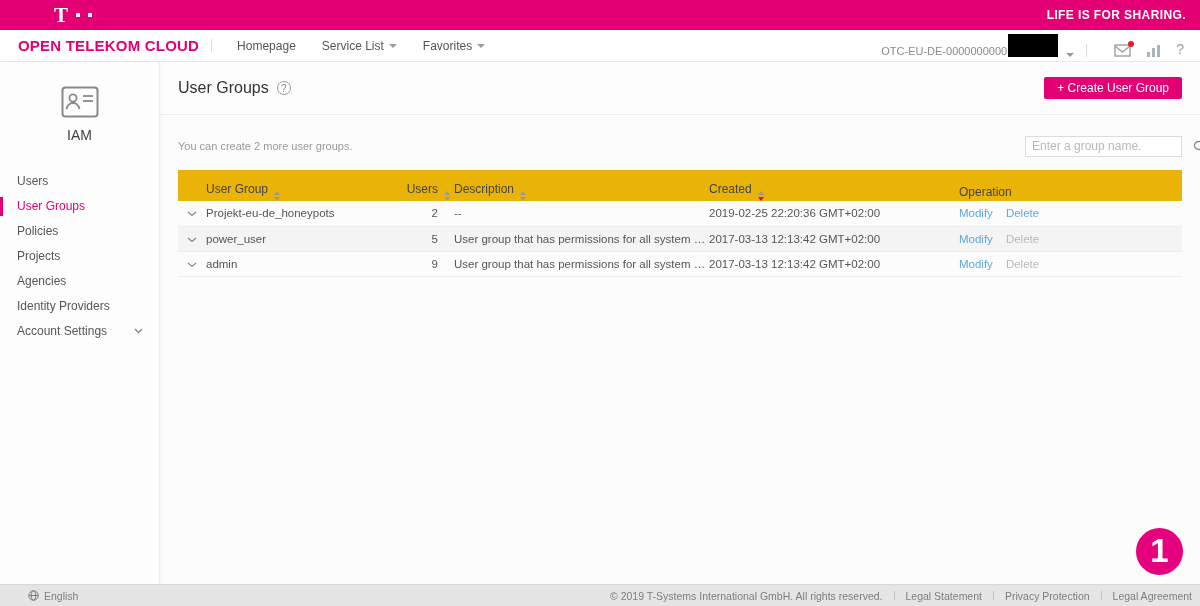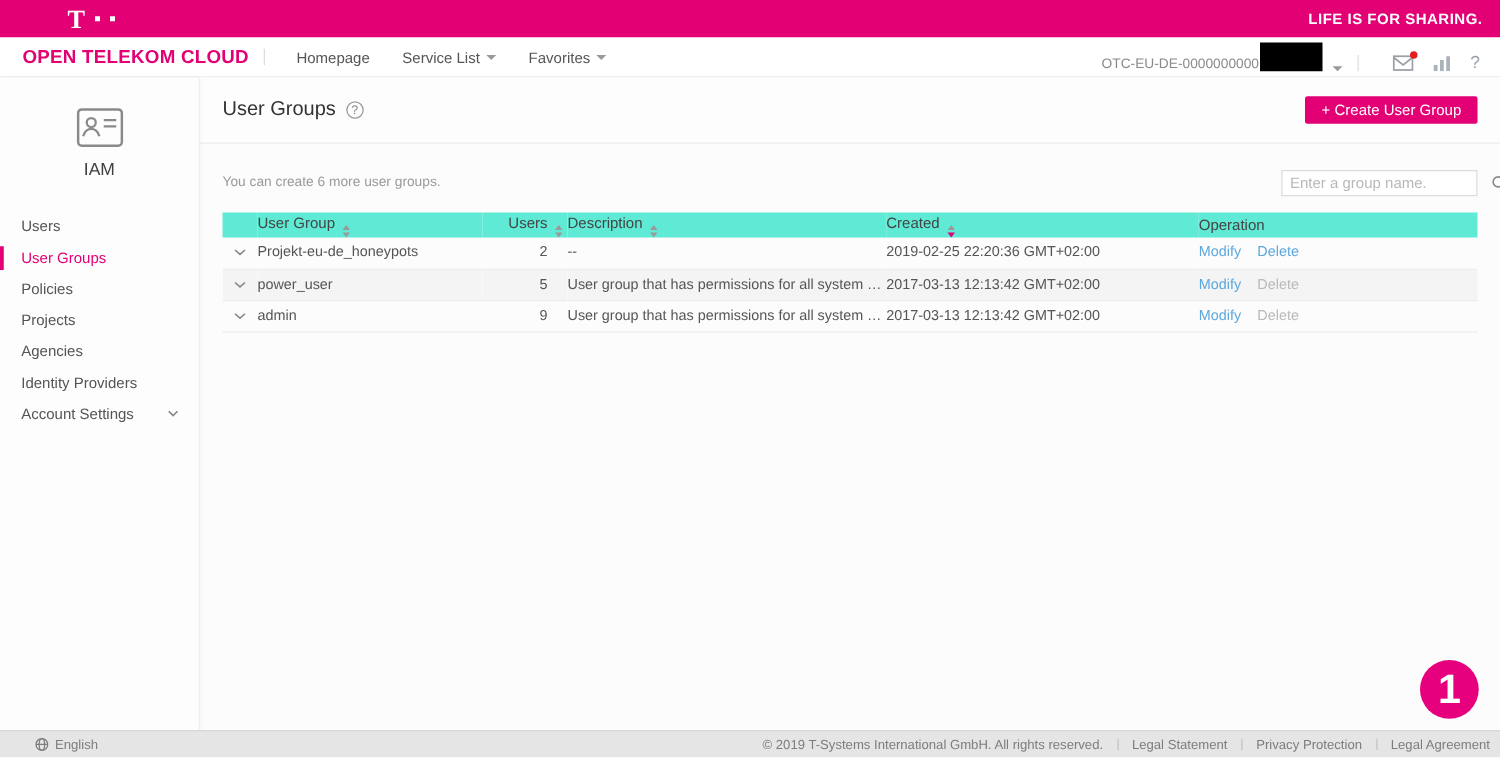--- a/index.html
+++ b/index.html
@@ -47,21 +47,21 @@
   .content { padding:0 18px; }
   .toolbar { display:flex; align-items:center; margin-top:20px; height:22px; }
   .quota-hint { font-size:11px; color:#9a9a9a; }
   .search-box { margin-left:auto; position:relative; width:157px; height:21px; border:1px solid #dcdcdc; background:#fff; display:flex; align-items:center; }
   .search-box input { border:none; outline:none; flex:1; height:17px; font-size:12px; padding:0 6px; color:#555; font-family:Liberation Sans, sans-serif; background:transparent; }
   .search-box input::placeholder { color:#b8b8b8; }
   .search-glyph { margin-right:5px; cursor:pointer; display:flex; }
 
   
   table.grid { margin-top:13px; width:100%; border-collapse:collapse; table-layout:fixed; }
-  .grid th { background:#5eead4; font-weight:normal; font-size:12px; color:#444; text-align:left; height:20px; padding:0 0 0 0; cursor:pointer; white-space:nowrap; }
+  .grid th { background:#eab308; font-weight:normal; font-size:12px; color:#444; text-align:left; height:20px; padding:12px 0 0 0; cursor:pointer; white-space:nowrap; }
   .grid td { font-size:11.5px; color:#555; height:25px; border-bottom:1px solid #ededed; white-space:nowrap; overflow:hidden; text-overflow:ellipsis; padding:0; }
   .grid tbody tr:nth-child(even) { background:#f4f4f4; }
   .col-users { text-align:right; }
   th.col-users { text-align:right; padding-right:4px; }
   td.col-users { padding-right:16px; }
   .cell-pad { padding-left:3px; }
   .sort { display:inline-flex; flex-direction:column; margin-left:6px; vertical-align:-2px; }
   .s-up { width:0; height:0; border-left:3.5px solid transparent; border-right:3.5px solid transparent; border-bottom:4px solid #9a9a9a; margin-bottom:2px; }
   .s-down { width:0; height:0; border-left:3.5px solid transparent; border-right:3.5px solid transparent; border-top:4px solid #9a9a9a; }
   .s-down.active { border-top-color:#e20074; }
@@ -152,21 +152,21 @@
 
     <main>
       <div class="page-head">
         <span class="page-title">User Groups</span>
         <span class="help-circ">?</span>
         <button class="create-btn">+ Create User Group</button>
       </div>
 
       <div class="content">
         <div class="toolbar">
-          <span class="quota-hint">You can create 6 more user groups.</span>
+          <span class="quota-hint">You can create 2 more user groups.</span>
           <div class="search-box">
             <input type="text" placeholder="Enter a group name." style="">
             <span class="search-glyph">
               <svg width="13" height="13" viewBox="0 0 13 13">
                   <circle cx="5.5" cy="5.5" r="4" fill="none" stroke="#8a8a8a" stroke-width="1.3"></circle>
                   <line x1="8.6" y1="8.6" x2="12" y2="12" stroke="#8a8a8a" stroke-width="1.3"></line>
                 </svg>
             </span>
           </div>
         </div>

